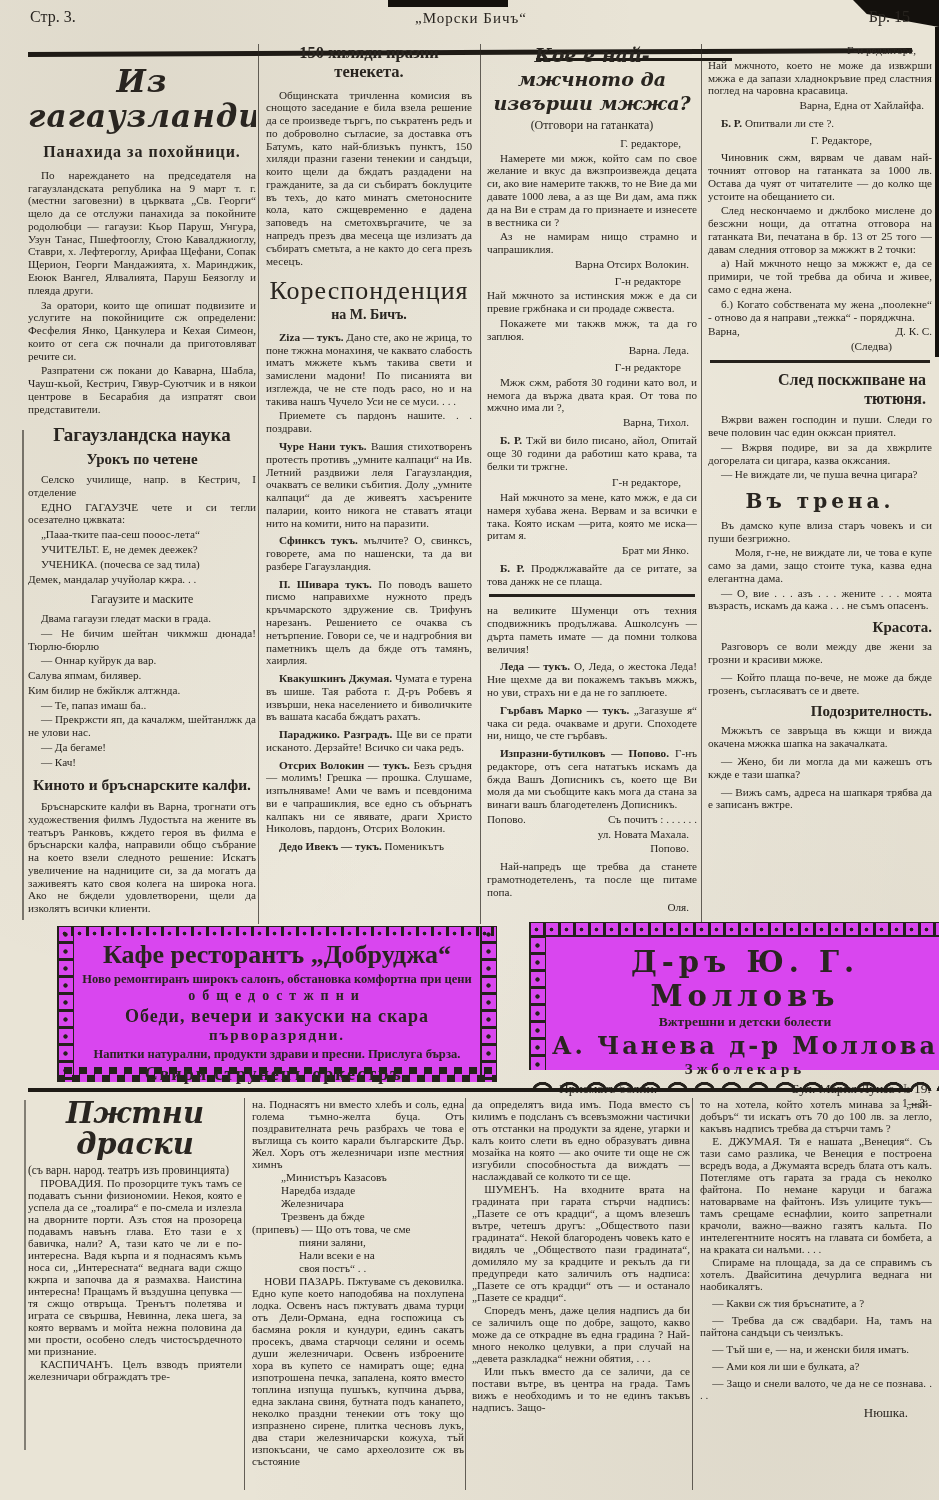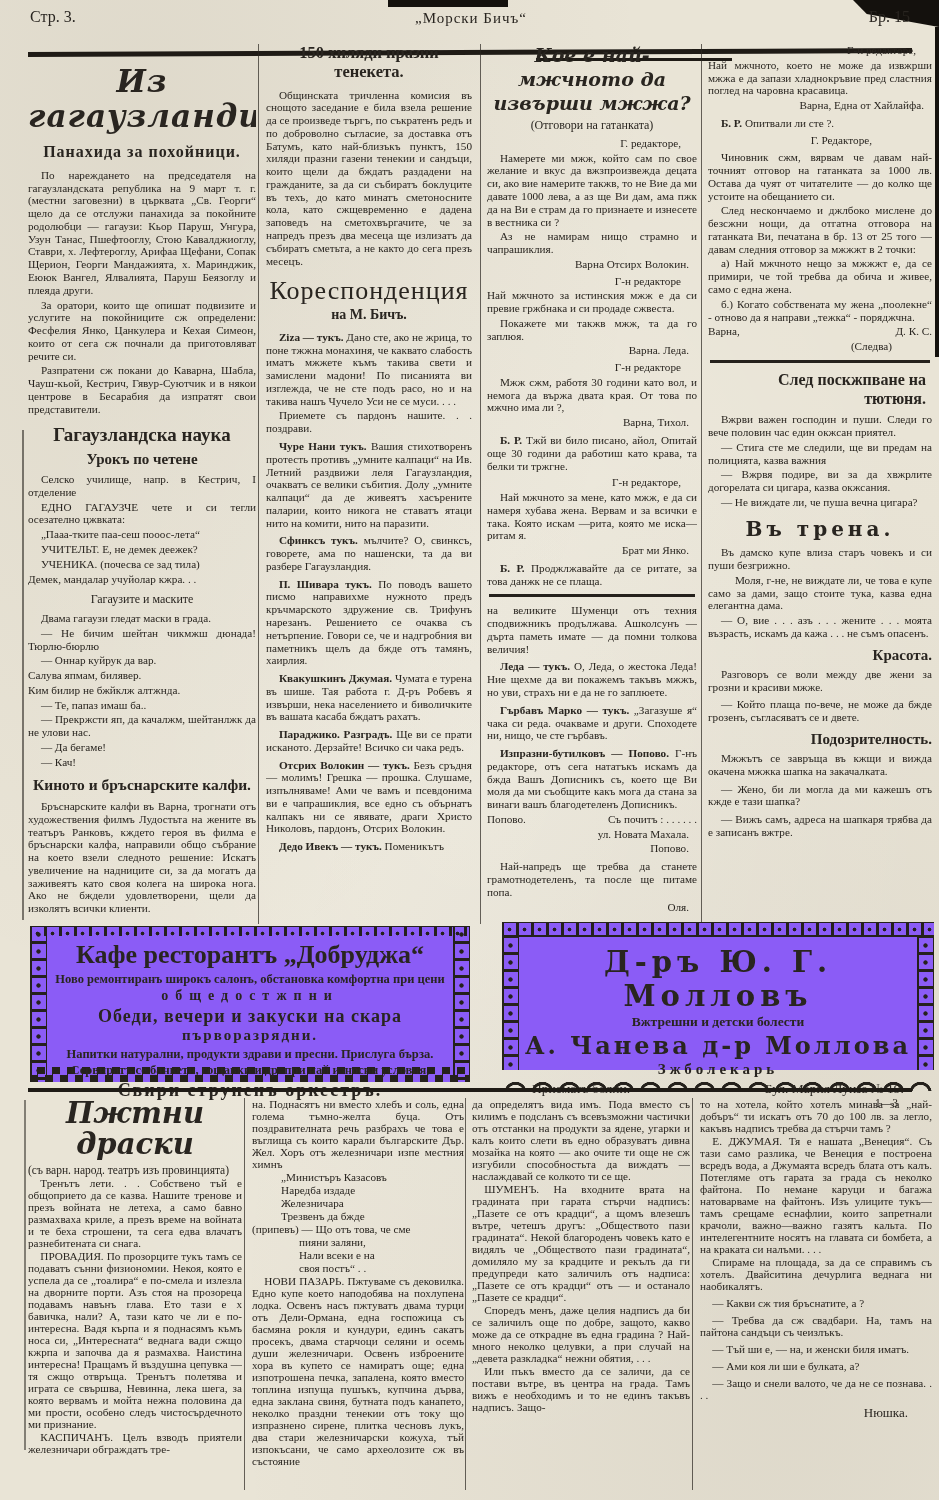--- a/index.html
+++ b/index.html
@@ -52,21 +52,21 @@
   .t-sec{font-size:16px;font-weight:bold;text-align:right;margin:7px 6px 5px;line-height:1.2;}
   .t-train{font-size:20px;font-weight:bold;letter-spacing:4px;text-align:center;margin:9px 0 6px;font-family:"DejaVu Serif",serif;}
   .t-small{font-size:15px;font-weight:bold;text-align:right;margin:7px 0 4px;}
   .t-drask{font-size:29px;font-weight:bold;font-style:italic;text-align:center;margin:0 0 4px;font-family:"DejaVu Serif",serif;}
   .t-drasksub{font-size:11.5px;text-align:center;margin:0 0 5px;}
   
   .bcol{overflow:hidden;font-size:11.2px;line-height:1.07;}
   .verse{text-indent:0 !important;margin-left:2.6em !important;text-align:left !important;}
   .verse2{margin-left:4.2em !important;}
   
-  .ad{background:#8b5cf6;}
+  .ad{background:#d946ef;margin-left:27px;}
   .orn-v{position:absolute;top:0;bottom:0;width:17px;
     background-image:
       radial-gradient(#25211c 1.8px, transparent 2.5px),
       repeating-linear-gradient(0deg,#25211c 0 2px, transparent 2px 16px),
       repeating-linear-gradient(90deg,#25211c 0 2px, transparent 2px 16px);
     background-size:17px 17px;}
   .orn-h{position:absolute;left:0;right:0;height:15px;
     background-image:
       radial-gradient(#25211c 1.6px, transparent 2.2px),
       repeating-linear-gradient(90deg,#25211c 0 2px, transparent 2px 14px),
@@ -207,21 +207,20 @@
   <p>а) Най мжчното нещо за мжжжт е, да се примири, че той требва да обича и живее, само с една жена.</p>
   <p>б.) Когато собствената му жена „поолекне“ - отново да я направи „тежка“ - поряджчна.</p>
   <p class="split">
       <span>Варна,</span>
       <span>Д. К. С.</span>
     </p>
   <p class="rt" style="padding-right:40px;">(Следва)</p>
   <div class="cdiv"></div>
   <h3 class="t-sec">След поскжпване на тютюня.</h3>
   <p>Вжрви важен господин и пуши. Следи го вече половин час един окжсан приятел.</p>
-  <p>— Стига сте ме следили, ще ви предам на полицията, казва важния</p>
   <p>— Вжрвя подире, ви за да хвжрлите догорелата си цигара, казва окжсания.</p>
   <p>— Не виждате ли, че пуша вечна цигара?</p>
   <h3 class="t-train">Въ трена.</h3>
   <p>Въ дамско купе влиза старъ човекъ и си пуши безгрижно.</p>
   <p style="text-indent:2.4em;">Моля, г-не, не виждате ли, че това е купе само за дами, защо стоите тука, казва една елегантна дама.</p>
   <p>— О, вие . . . азъ . . . жените . . . моята възрасть, искамъ да кажа . . . не съмъ опасенъ.</p>
   <h3 class="t-small">Красота.</h3>
   <p>Разговоръ се воли между две жени за грозни и красиви мжже.</p>
   <p class="gap">— Който плаща по-вече, не може да бжде грозенъ, съгласяватъ се и двете.</p>
   <h3 class="t-small">Подозрителность.</h3>
@@ -235,21 +234,20 @@
   <div class="orn-v" style="left:0;"></div>
   <div class="orn-v" style="right:0;"></div>
   <div class="checker"></div>
   <div class="ad-inner" style="top:8px;bottom:16px;">
     <div class="ad1-title">Кафе ресторантъ „Добруджа“</div>
     <div class="ad1-l1">Ново ремонтиранъ широкъ салонъ, обстановка комфортна при цени</div>
     <div class="ad1-l2">общедостжпни</div>
     <div class="ad1-l3">Обеди, вечери и закуски на скара</div>
     <div class="ad1-l4">първоразрядни.</div>
     <div class="ad1-l5">Напитки натурални, продукти здрави и пресни. Прислуга бърза.</div>
-    <div class="ad1-l5">Сервиратъ се банкети, гощавки и др. при най износни условия,</div>
     <div class="ad1-l7">Свири струненъ оркестръ.</div>
   </div>
 </div>
 
 <div class="abs ad" style="left:502px;top:922px;width:432px;height:148px;">
   <div class="orn-h" style="top:0;"></div>
   <div class="orn-v" style="left:0;top:15px;"></div>
   <div class="orn-v" style="right:0;top:15px;"></div>
   <div class="scallop"></div>
   <div class="ad-inner" style="top:15px;bottom:0;">
@@ -264,21 +262,20 @@
     </div>
     <div class="ad2-note">1—3</div>
   </div>
 </div>
 
 <div class="abs hrule" style="left:28px;top:1088px;width:884px;height:4px;"></div>
 
 <section class="abs bcol" style="left:28px;top:1098px;width:214px;height:400px;">
   <h2 class="t-drask">Пжтни драски</h2>
   <p class="t-drasksub ni">(съ варн. народ. театръ изъ провинцията)</p>
-  <p>Тренътъ лети. . . Собствено тъй е общоприето да се казва. Нашите тренове и презъ войната не летеха, а само бавно размахваха криле, а презъ време на войната и те беха строшени, та сега едва влачатъ разнебитената си снага.</p>
   <p>ПРОВАДИЯ. По прозорците тукъ тамъ се подаватъ сънни физиономии. Некоя, която е успела да се „тоалира“ е по-смела и излезла на дворните порти. Азъ стоя на прозореца подавамъ навънъ глава. Ето тази е х бавичка, нали? А, тази като че ли е по-интересна. Вадя кърпа и я поднасямъ къмъ носа си, „Интересната“ веднага вади сжщо кжрпа и започва да я размахва. Наистина интересна! Пращамъ й въздушна цепувка — тя сжщо отвръща. Тренътъ полетява и играта се свършва, Невинна, лека шега, за която вервамъ и мойта нежна половина да ми прости, особено следъ чистосърдечното ми признание.</p>
   <p>КАСПИЧАНЪ. Целъ взводъ приятели железничари обграждатъ тре-</p>
 </section>
 
 <section class="abs bcol" style="left:252px;top:1098px;width:212px;height:400px;">
   <p class="ni">на. Поднасятъ ни вместо хлебъ и соль, една голема тъмно-желта буца. Отъ поздравителната речь разбрахъ че това е въглища съ които карали българските Дър. Жел. Хоръ отъ железничари изпе местния химнъ</p>
   <p class="verse">„Министъръ Казасовъ</p>
   <p class="verse">Наредба издаде</p>
   <p class="verse">Железничара</p>
   <p class="verse">Трезвенъ да бжде</p>

